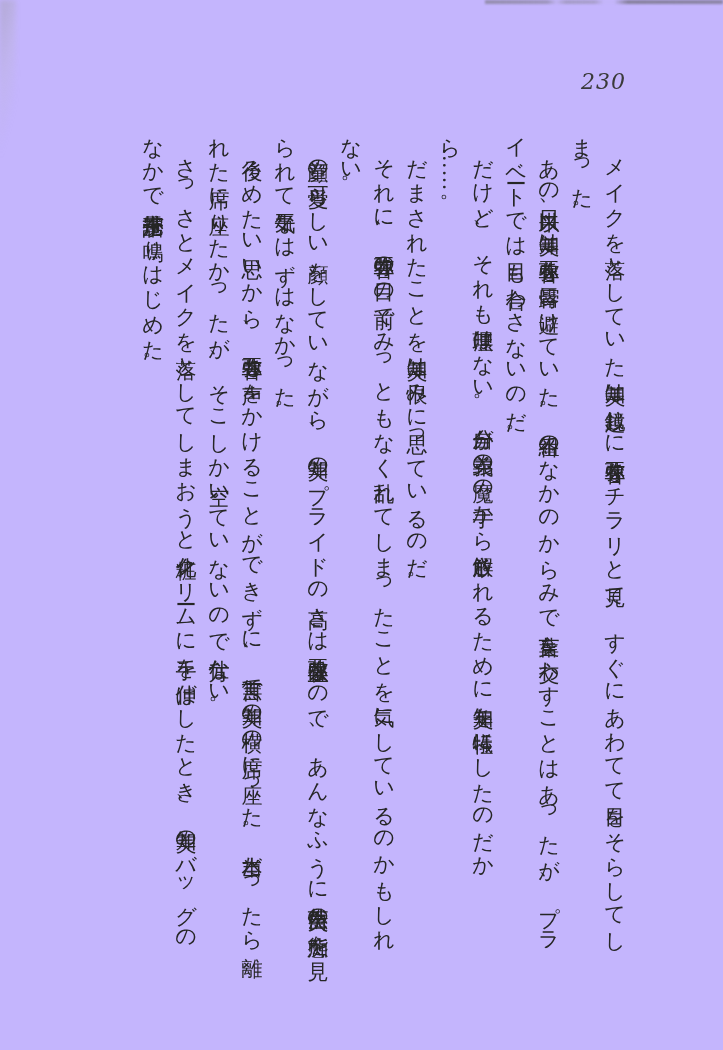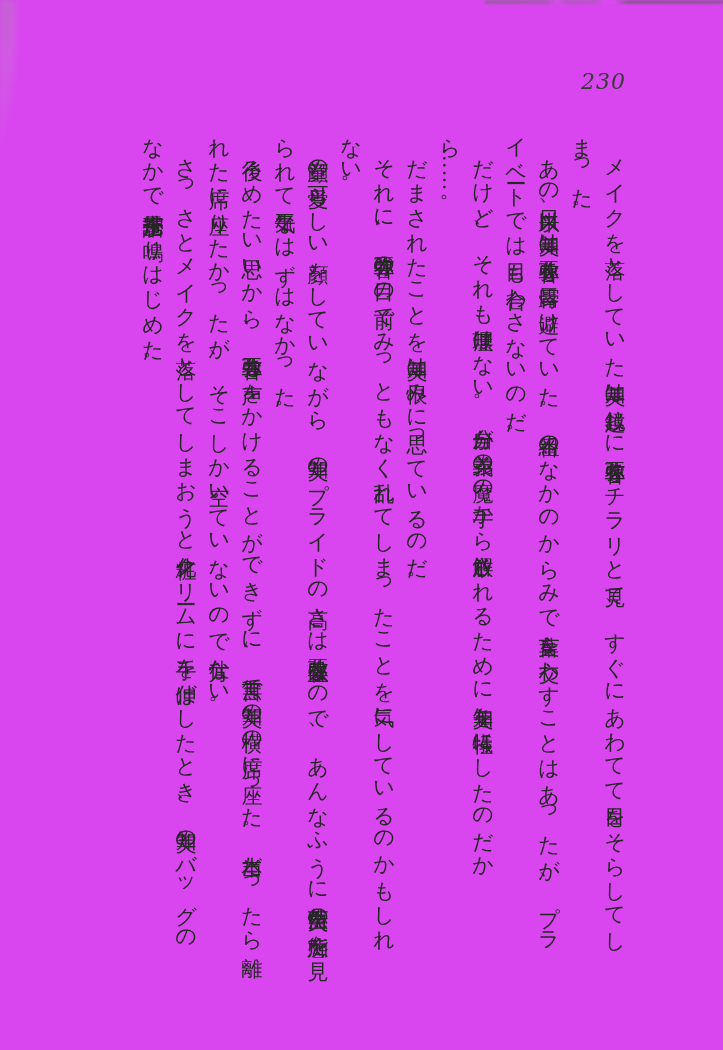--- a/index.html
+++ b/index.html
@@ -7,21 +7,21 @@
     padding: 0;
     width: 723px;
     height: 1050px;
     overflow: hidden;
     background: #fcfcfb;
   }
   .page {
     position: relative;
     width: 723px;
     height: 1050px;
-    background: #d946ef;
+    background: #c4b5fd;
     font-family: "DejaVu Serif", "Liberation Serif", serif;
   }
   
   .scan-artifact-top {
     position: absolute;
     top: 0;
     left: 485px;
     width: 238px;
     height: 4px;
     background: linear-gradient(to right,

